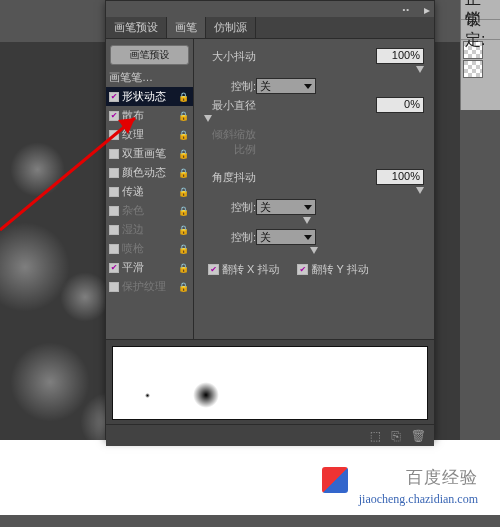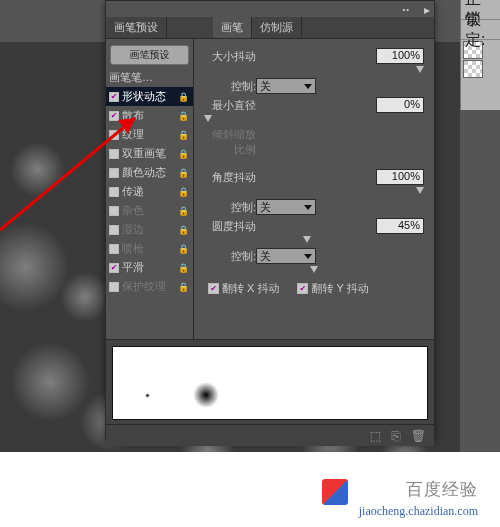--- a/index.html
+++ b/index.html
@@ -13,21 +13,21 @@
   .red-arrow { position:absolute; left:0; top:110px; width:160px; height:130px; pointer-events:none; z-index:5; }
   .red-arrow svg { width:100%; height:100%; overflow:visible; }
 
   
   .panel { position:absolute; left:105px; top:0; width:330px; height:440px; background:#535353; border:1px solid #2b2b2b; box-shadow:0 2px 8px rgba(0,0,0,0.5); z-index:2; }
   .panel-top { height:16px; background:#535353; position:relative; }
   .panel-top .dots { position:absolute; right:24px; top:4px; color:#ccc; font-size:8px; letter-spacing:1px; }
   .panel-top .close { position:absolute; right:4px; top:2px; color:#ccc; font-size:12px; }
   .panel-tabs { display:flex; background:#424242; border-bottom:1px solid #2b2b2b; }
   .tab { padding:3px 8px; color:#ccc; font-size:11px; border-right:1px solid #2b2b2b; cursor:pointer; }
-  .tab.active { background:#535353;margin-left:46px; }
+  .tab.active { background:#535353; }
 
   .panel-body { display:flex; height:300px; }
   .sidebar { width:88px; background:#535353; border-right:1px solid #2b2b2b; padding-top:3px; }
   .side-btn { margin:3px 4px; padding:2px 4px; text-align:center; color:#1d1d1d; background:#a8a8a8; border:1px solid #6f6f6f; border-radius:3px; font-size:10px; cursor:pointer; }
   .side-row { display:flex; align-items:center; padding:2px 3px; color:#ccc; position:relative; }
   .side-row.sel { background:#0f172a; color:#fff; }
   .side-row.disabled { color:#7a7a7a; }
   .side-row .cb { width:10px; height:10px; border:1px solid #b8b8b8; background:#c9c9c9; margin-right:3px; display:flex; align-items:center; justify-content:center; font-size:8px; color:#a300a3; }
   .side-row .cb.checked::after { content:"✔"; }
   .side-row .lock { position:absolute; right:3px; color:#888; font-size:9px; }
@@ -53,21 +53,21 @@
 
   .panel-footer { height:22px; background:#424242; border-top:1px solid #2b2b2b; display:flex; align-items:center; justify-content:flex-end; gap:10px; padding:0 8px; color:#9a9a9a; }
   .panel-footer span { font-size:12px; }
 
   
   .layers-frag { position:absolute; right:0; top:0; width:40px; height:110px; background:#b5b5b5; border-left:1px solid #777; }
   .layers-frag .row { height:20px; border-bottom:1px solid #888; display:flex; align-items:center; padding:0 4px; font-size:16px; color:#222; }
   .layer-thumb { width:20px; height:18px; border:1px solid #666; background:repeating-conic-gradient(#fff 0 25%,#ccc 0 50%) 0 0/8px 8px; margin:1px 2px; }
 
   
-  .wm-strip { position:absolute; left:0; bottom:0; width:500px; height:75px; background:#fff; text-align:right; padding:26px 22px 0 0; }
+  .wm-strip { position:absolute; left:0; bottom:12px; width:500px; height:75px; background:#fff; text-align:right; padding:26px 22px 0 0; }
   .wm-strip .t1 { color:#888; font-size:17px; letter-spacing:1px; font-family:"SimSun"; }
   .wm-strip .t2 { color:#3a66b4; font-size:12px; display:block; margin-top:3px; font-family:"SimSun"; }
   .wm-logo { position:absolute; right:152px; bottom:22px; width:26px; height:26px; border-radius:3px; background:linear-gradient(135deg,#e33 0 50%,#36c 50%); }
 
   .baidu-wm { position:absolute; left:200px; bottom:80px; color:rgba(255,255,255,0.5); font-size:15px; font-family:Arial; letter-spacing:1px; z-index:1; }
 </style>
 </head>
 <body>
 
 <div class="canvas-bg">
@@ -198,24 +198,20 @@
       <div class="slider">
           <span class="thumb" style="left:calc(100% - 8px)"></span>
         </div>
       <div class="field">
           <label>控制:</label>
           <div class="sel-box">
             <span>关</span>
           </div>
         </div>
 
-      <div class="field">
-          <label>圆度抖动</label>
-          <span class="val-box ml">45%</span>
-        </div>
       <div class="slider">
           <span class="thumb" style="left:45%"></span>
         </div>
       <div class="field">
           <label>控制:</label>
           <div class="sel-box">
             <span>关</span>
           </div>
         </div>
       <div class="slider">

